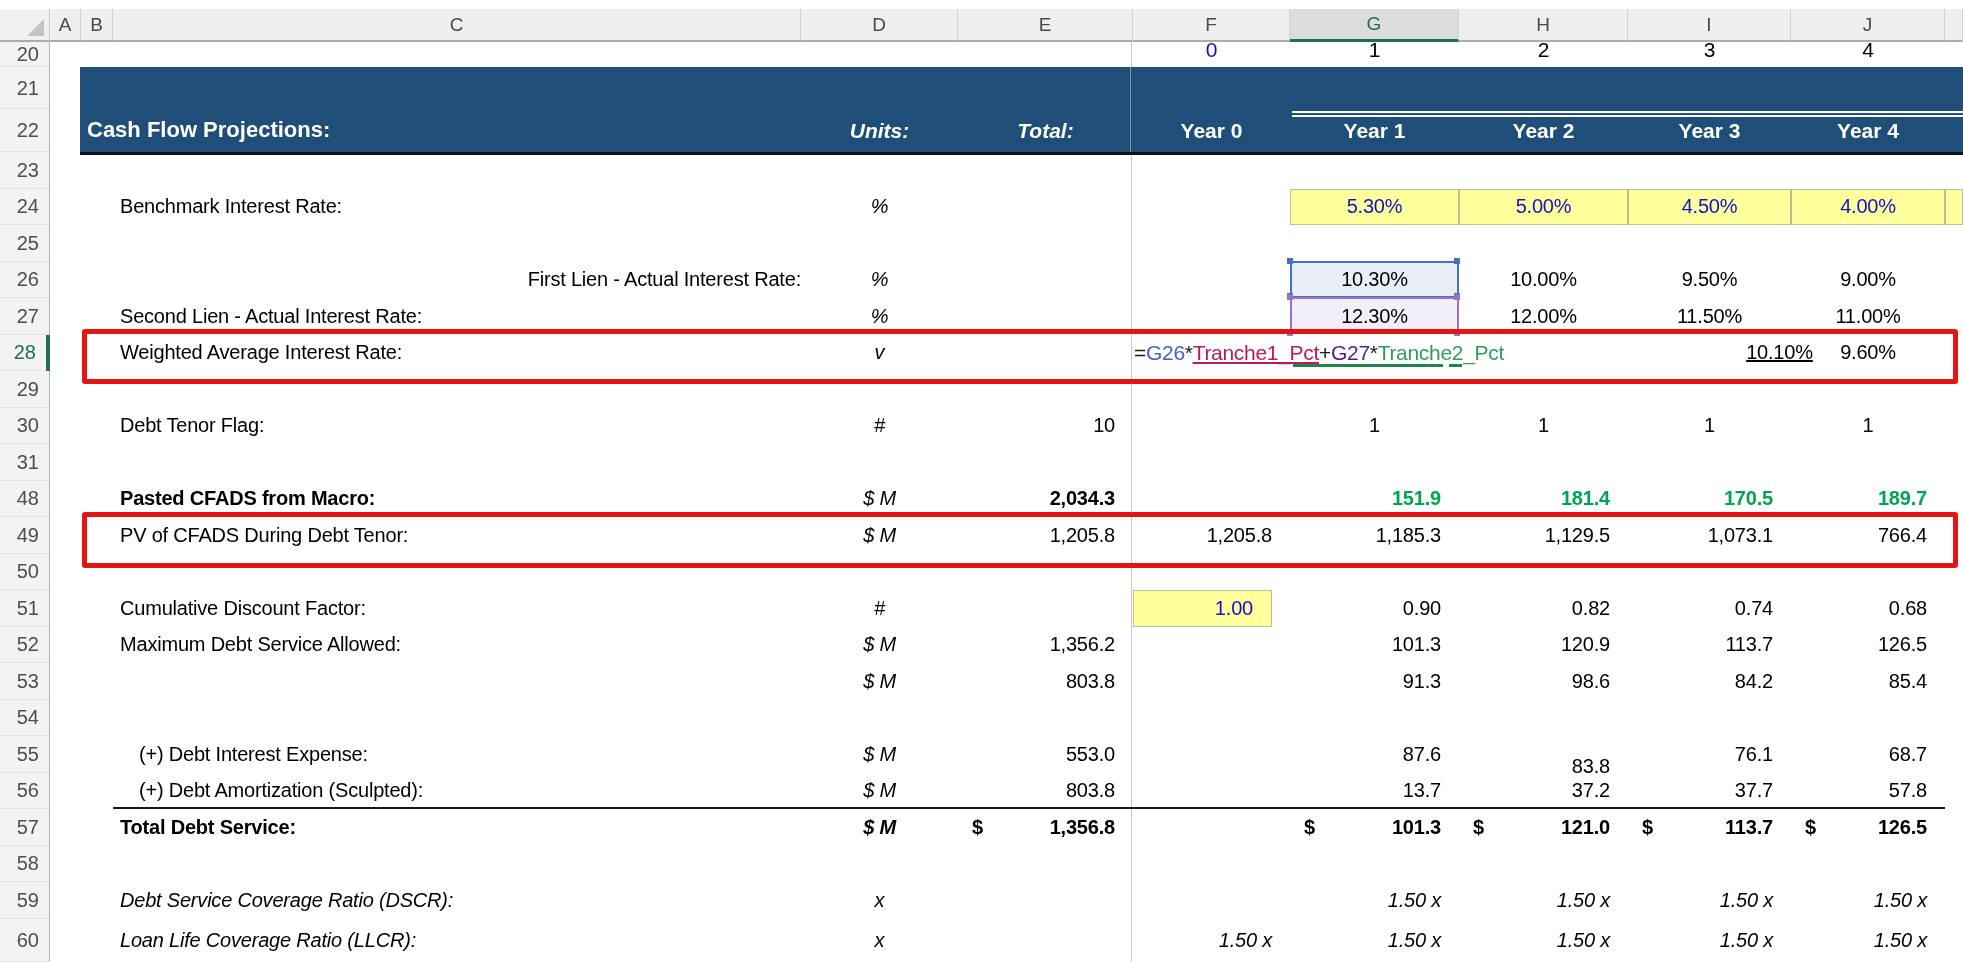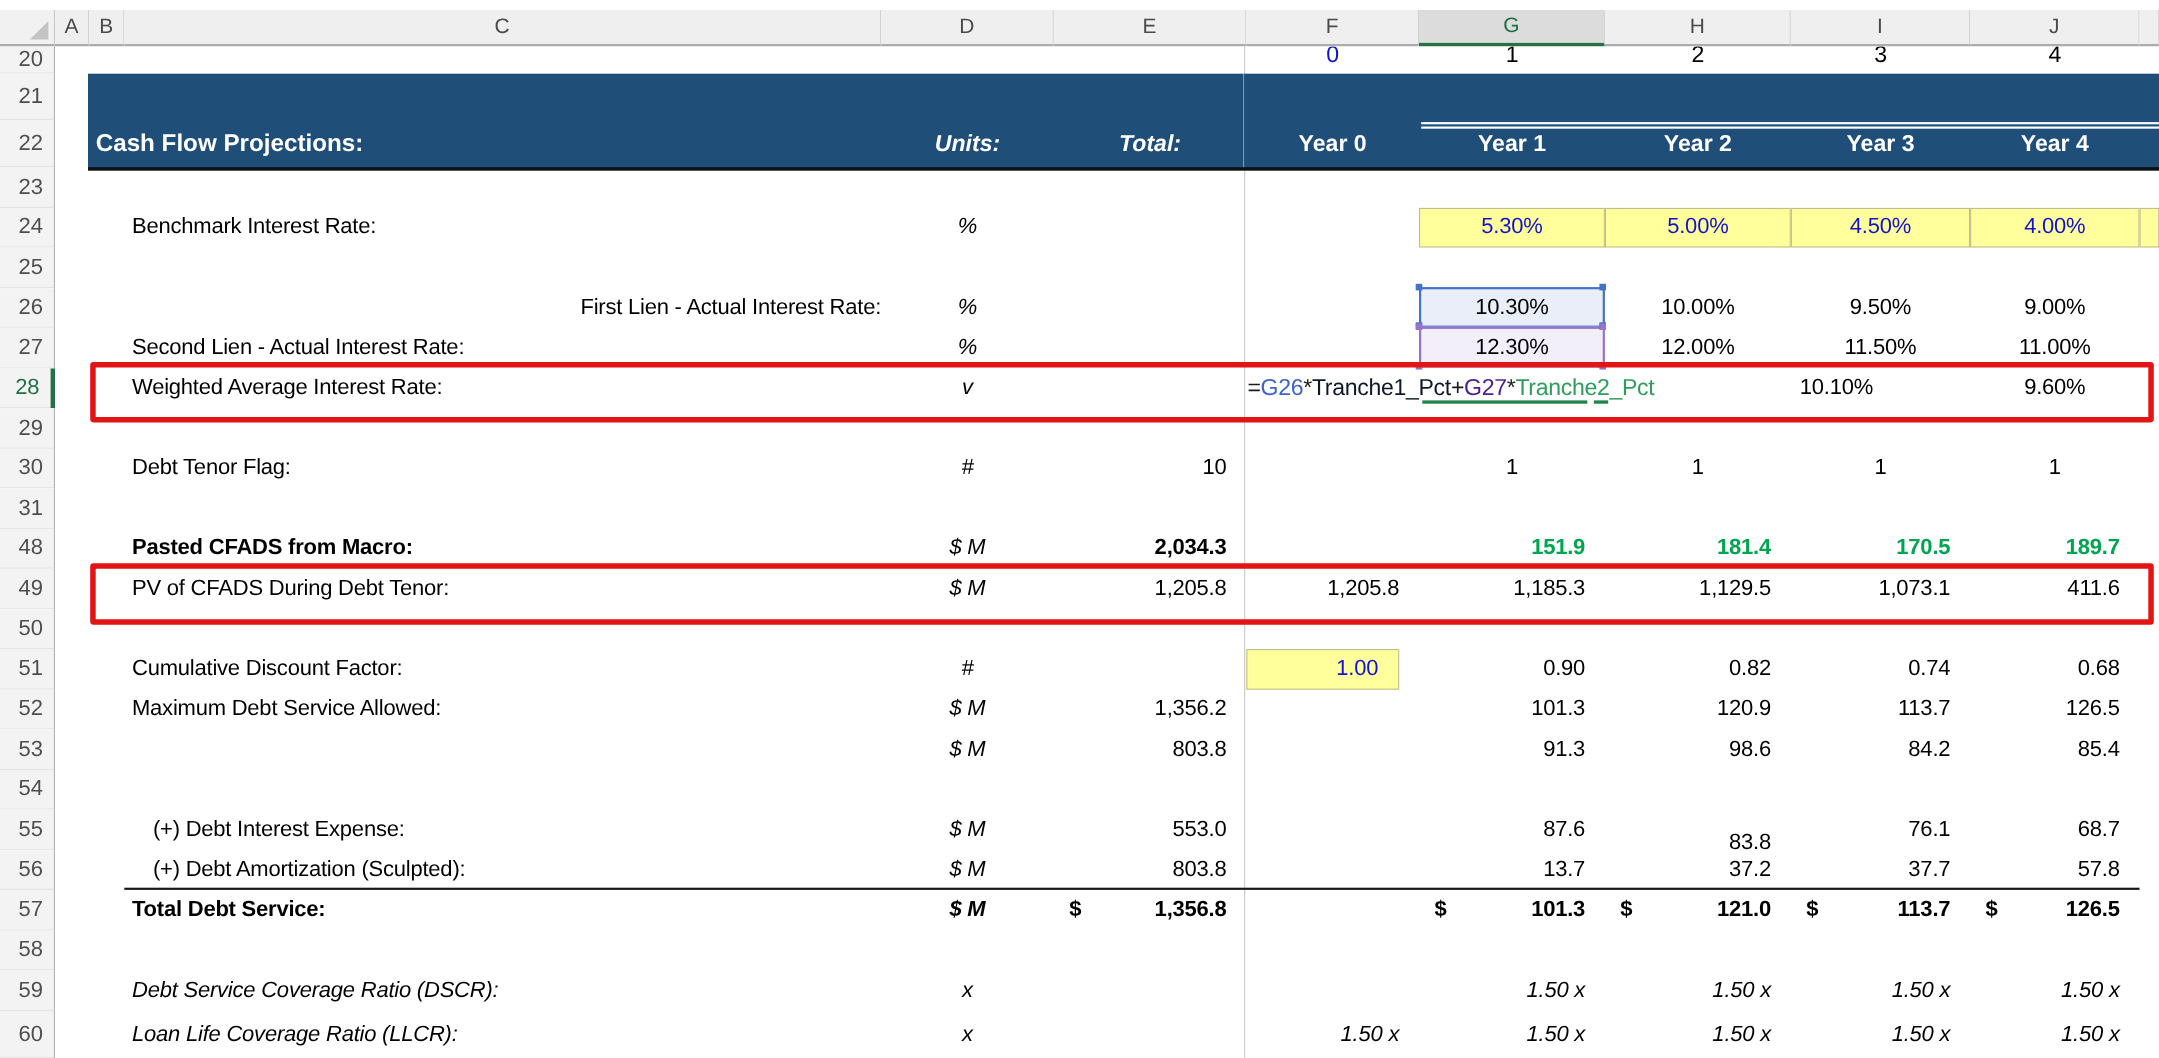--- a/index.html
+++ b/index.html
@@ -66,21 +66,21 @@
   #refbox-blue{top:261px;border:2px solid #4472C4;background:#E9EEF8;}
   #refbox-purple{top:297px;border:2px solid #9673C6;background:#F3EFFA;}
   .hdl{position:absolute;width:6px;height:6px;z-index:1;}
   .hdl.b{background:#4472C4;}
   .hdl.p{background:#9673C6;}
 
   #formula{position:absolute;left:1134px;top:334px;height:37px;display:flex;align-items:center;
            z-index:6;font-size:21px;letter-spacing:-0.3px;white-space:pre;}
   #formula .op{color:#1A1A1A;}
   #formula .ref-blue{color:#3E64C8;}
-  #formula .ref-red{color:#0f172a;}
+  #formula .ref-red{color:#be185d;text-decoration:underline;}
   #formula .ref-purple{color:#4c1d95;}
   #formula .ref-green{color:#2E9E5B;}
   .gline{position:absolute;top:364px;height:3px;background:#1E8449;z-index:7;}
   #gline1{left:1293px;width:150px;}
   #gline2{left:1449px;width:13px;}
 
   #line57{position:absolute;left:113px;top:807px;width:1832px;height:2px;background:#191919;z-index:3;}
 </style>
 </head>
 <body>
@@ -204,21 +204,21 @@
         </div>
       </div>
       <div class="row" style="height: 36.5px;">
         <div class="rh hl">28</div>
         <div class="cell lbl" style="left: 113px; width: 688px;">
           <span>Weighted Average Interest Rate:</span>
         </div>
         <div class="cell unit" style="left: 801px; width: 157px;">
           <span>v</span>
         </div>
-        <div class="cell ctr" style="left: 1588px; width: 163px;">
+        <div class="cell ctr" style="left: 1698px; width: 163px; text-decoration: underline;">
           <span>10.10%</span>
         </div>
         <div class="cell ctr" style="left: 1791px; width: 154px;">
           <span>9.60%</span>
         </div>
       </div>
       <div class="row" style="height: 36.5px;">
         <div class="rh">29</div>
       </div>
       <div class="row" style="height: 36.5px;">
@@ -289,21 +289,21 @@
         <div class="cell num" style="left: 1290px; width: 169px;">
           <span>1,185.3</span>
         </div>
         <div class="cell num" style="left: 1459px; width: 169px;">
           <span>1,129.5</span>
         </div>
         <div class="cell num" style="left: 1628px; width: 163px;">
           <span>1,073.1</span>
         </div>
         <div class="cell num" style="left: 1791px; width: 154px;">
-          <span>411.6</span>
+          <span>766.4</span>
         </div>
       </div>
       <div class="row" style="height: 36.5px;">
         <div class="rh">50</div>
       </div>
       <div class="row" style="height: 36.5px;">
         <div class="rh">51</div>
         <div class="cell lbl" style="left: 113px; width: 688px;">
           <span>Cumulative Discount Factor:</span>
         </div>

